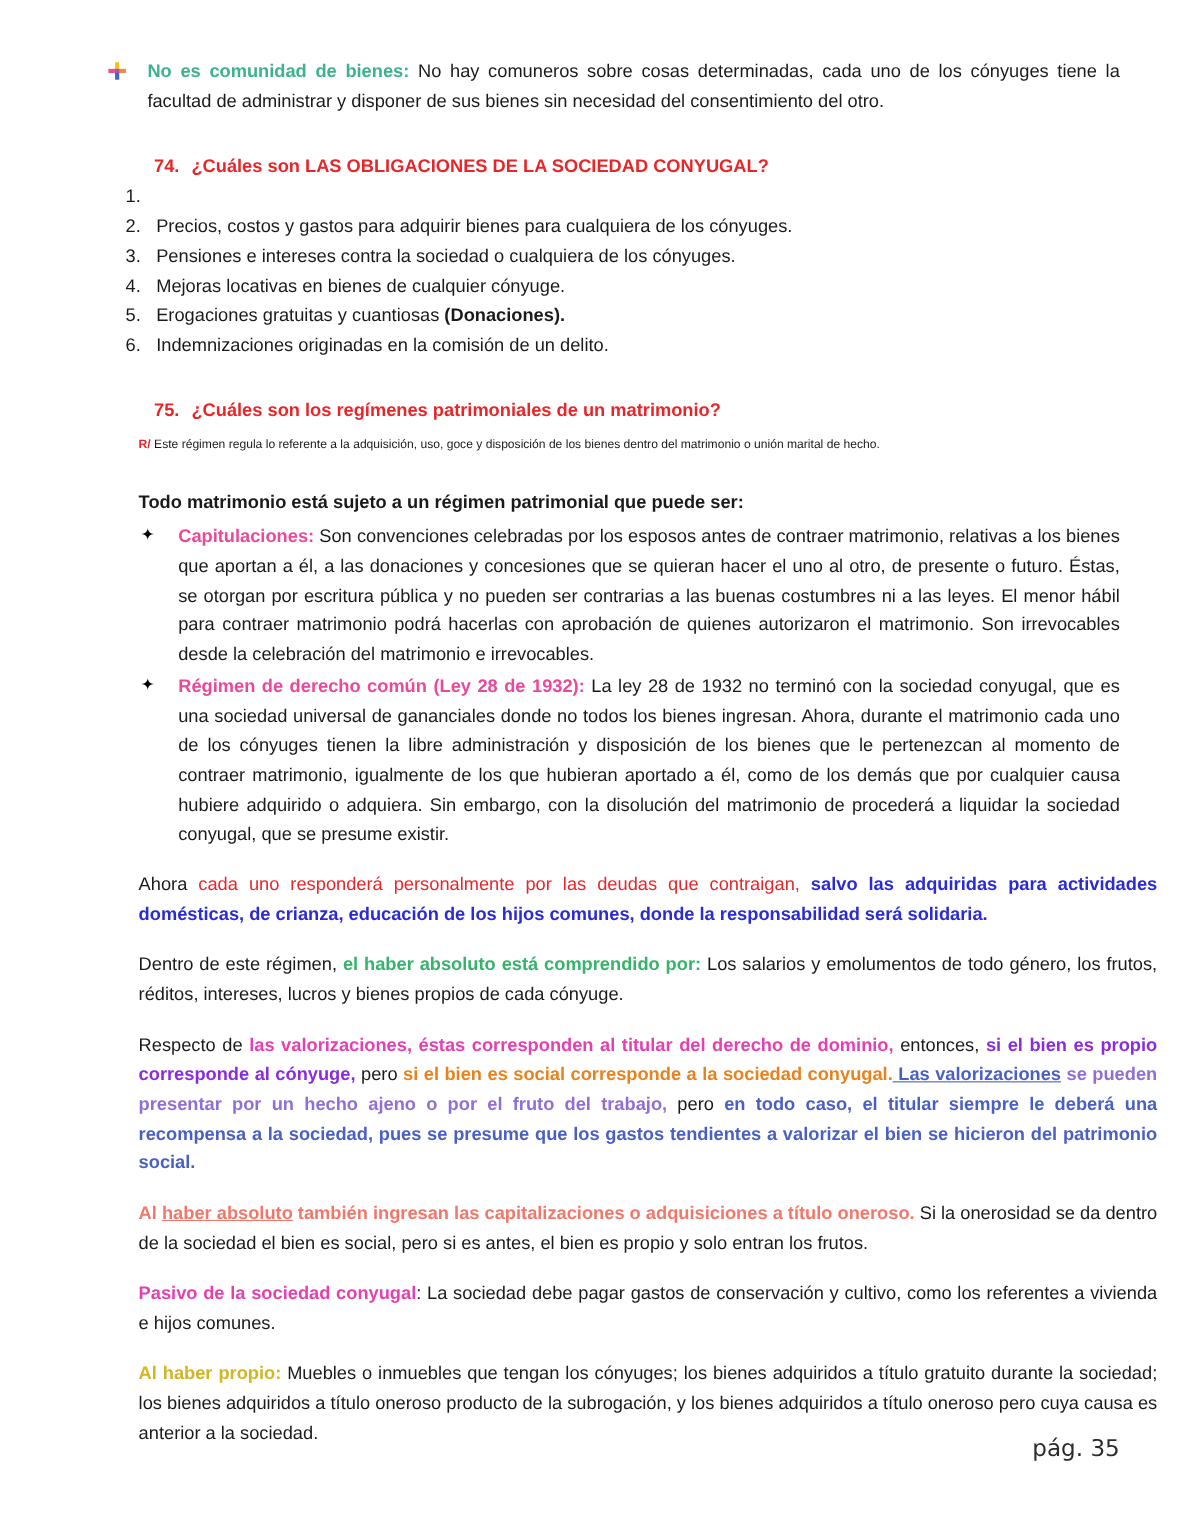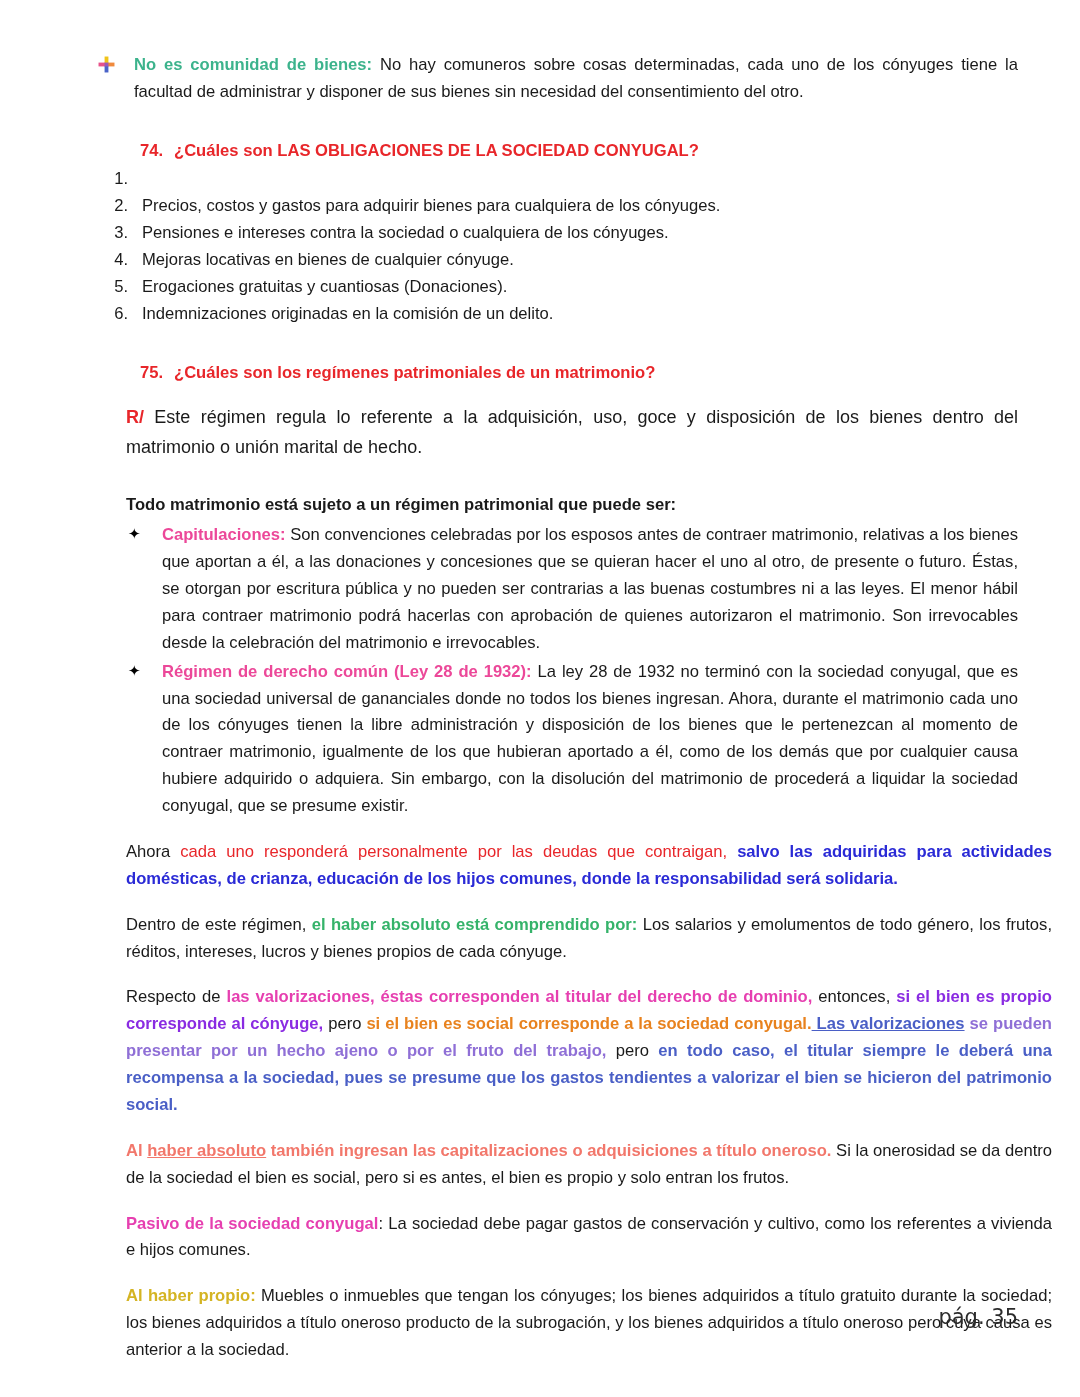--- a/index.html
+++ b/index.html
@@ -79,21 +79,21 @@
   ol.num-list li .idx {
     min-width: 50px;
     text-align: right;
     padding-right: 14px;
     box-sizing: border-box;
   }
 
   
   .answer {
     margin-left: 34px;
-    font-size: 18px;
+    font-size: 11px;
     line-height: 1.62;
     text-align: justify;
   }
   .rmark {
     color: #e8262a;
     font-weight: bold;
   }
 
   .sub-head {
     margin: 30px 0 4px 34px;
@@ -137,21 +137,21 @@
   .c-blue   { color: #2a2ad6; font-weight: bold; }
   .c-green  { color: #35b36a; font-weight: bold; }
   .c-magenta{ color: #e63fb0; font-weight: bold; }
   .c-purple { color: #8a2be2; font-weight: bold; }
   .c-orange { color: #e8821e; font-weight: bold; }
   .c-violet { color: #8f6fd6; font-weight: bold; }
   .c-steel  { color: #4a5fc6; font-weight: bold; }
   .c-salmon { color: #f2776b; font-weight: bold; }
   .c-gold   { color: #d4b423; font-weight: bold; }
   .c-black  { color: #1a1a1a; font-weight: normal; }
-  .bold     { font-weight: normal; }
+  .bold     { font-weight: bold; }
   .ul       { text-decoration: underline; }
 
   
   .footer {
     position: absolute;
     right: 62px;
     bottom: 68px;
     font-family: "DejaVu Sans", sans-serif;
     font-size: 21px;
     color: #2b2b2b;

